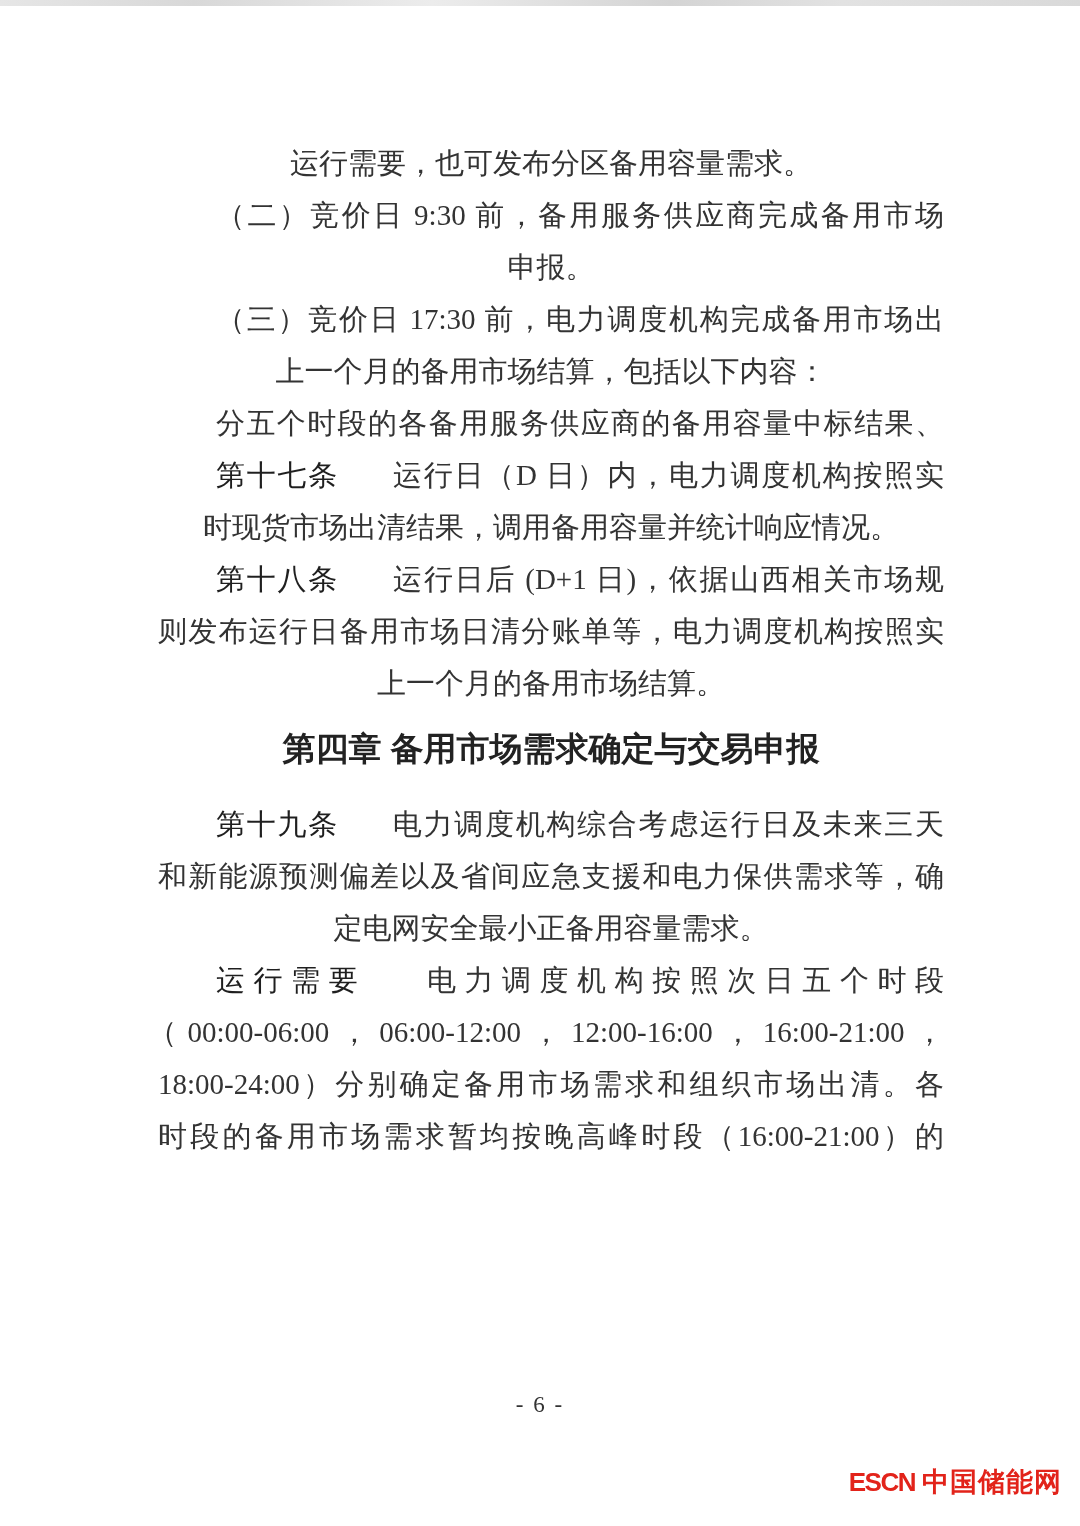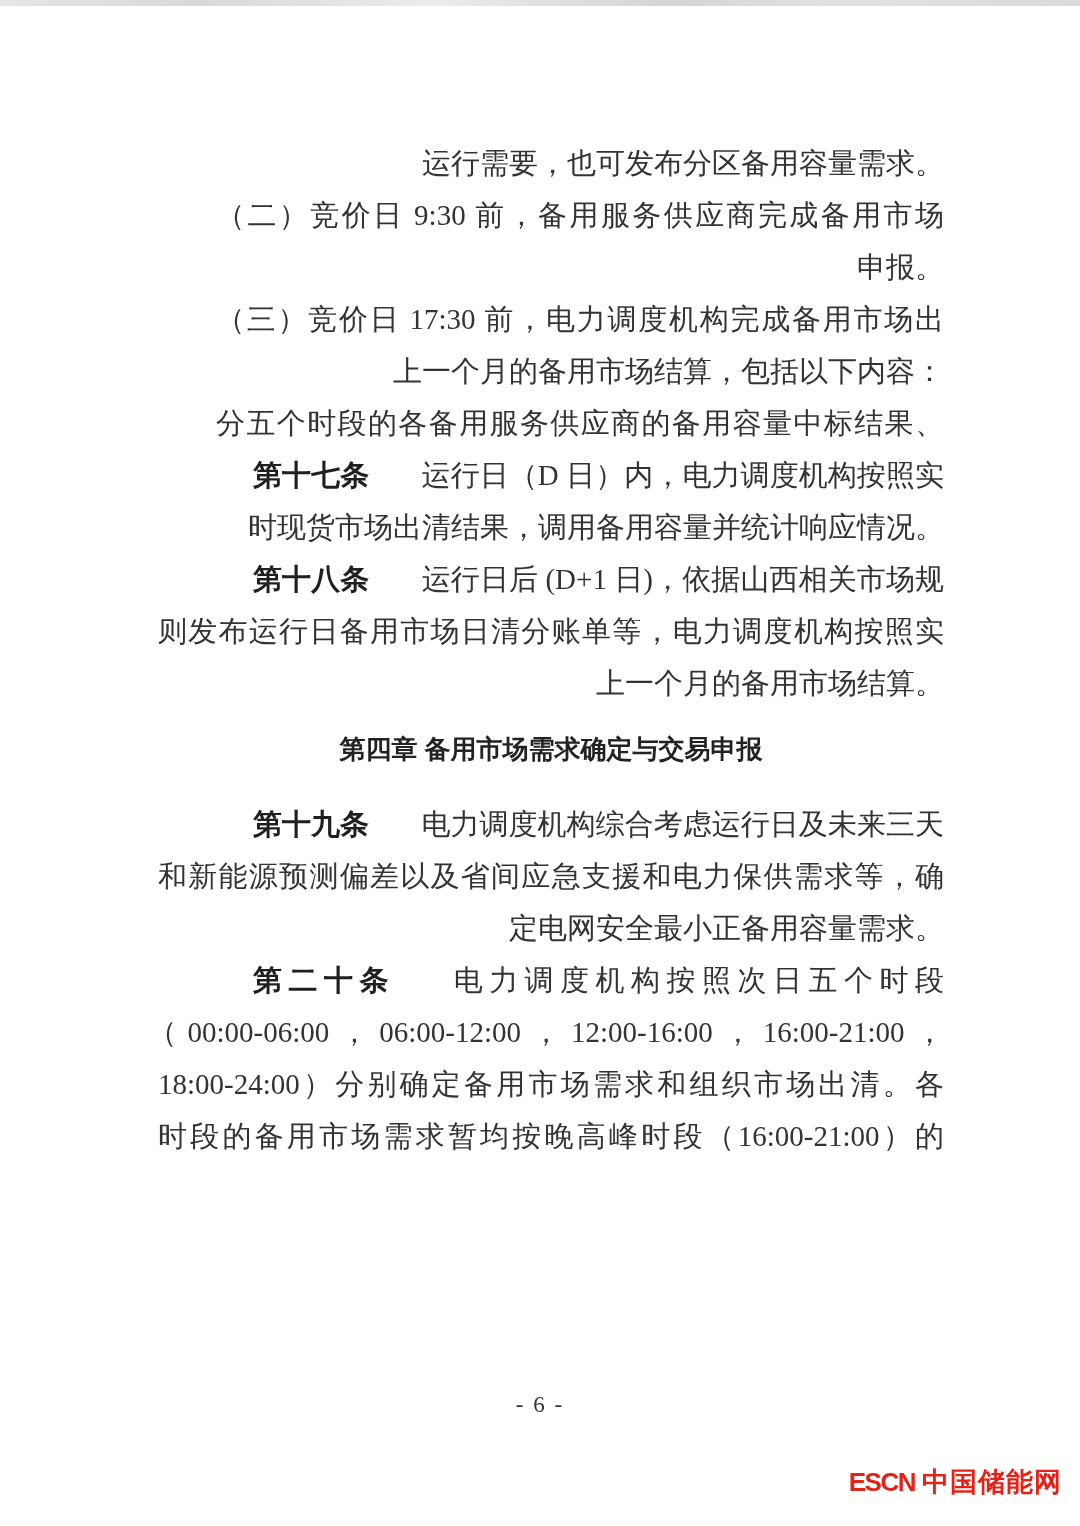--- a/index.html
+++ b/index.html
@@ -16,40 +16,39 @@
   }
   .content {
     position: absolute;
     left: 158px; top: 137px; width: 786px;
     color: #333333;
     font-size: 29px;
   }
   .line {
     line-height: 52px;
     height: 52px;
-    text-align: right;
+    text-align: center;
   }
   .line.indent { text-indent: 2em; }
   .line.justify {
     text-align: justify;
     text-align-last: justify;
     -moz-text-align-last: justify;
     text-justify: inter-character;
   }
   .line.hang { margin-left: -10px; }
   .article-label {
-    font-weight: 700;
+    font-weight: 400;
     color: #1f1f1f;
-    margin-left: 37px;
   }
   .label-gap { display: inline-block; width: 1.8em; }
   .line.chapter {
     font-family: "Liberation Sans", sans-serif;
     font-weight: 700;
-    font-size: 26px;
+    font-size: 33px;
     color: #222222;
     text-align: center;
     text-align-last: center;
     -moz-text-align-last: center;
     margin: 14px 0 23px 0;
   }
   .page-number {
     position: absolute;
     top: 1392px; left: 0; width: 1080px;
     text-align: center;
@@ -93,21 +92,21 @@
       <div class="line indent justify">分五个时段的各备用服务供应商的备用容量中标结果、</div>
       <div class="line indent justify"><span class="article-label">第十七条</span><span class="label-gap"></span><span>运行日（D 日）内，电力调度机构按照实</span></div>
       <div class="line">时现货市场出清结果，调用备用容量并统计响应情况。</div>
       <div class="line indent justify"><span class="article-label">第十八条</span><span class="label-gap"></span><span>运行日后 (D+1 日)，依据山西相关市场规</span></div>
       <div class="line justify">则发布运行日备用市场日清分账单等，电力调度机构按照实</div>
       <div class="line">上一个月的备用市场结算。</div>
       <div class="line chapter">第四章 备用市场需求确定与交易申报</div>
       <div class="line indent justify"><span class="article-label">第十九条</span><span class="label-gap"></span><span>电力调度机构综合考虑运行日及未来三天</span></div>
       <div class="line justify">和新能源预测偏差以及省间应急支援和电力保供需求等，确</div>
       <div class="line">定电网安全最小正备用容量需求。</div>
-      <div class="line indent justify"><span class="article-label">第二十条</span><span class="label-gap"></span><span>电力调度机构按照次日五个时段</span></div>
+      <div class="line indent justify"><span class="article-label">运行需要</span><span class="label-gap"></span><span>电力调度机构按照次日五个时段</span></div>
       <div class="line justify hang">（00:00-06:00，06:00-12:00，12:00-16:00，16:00-21:00，</div>
       <div class="line justify">18:00-24:00）分别确定备用市场需求和组织市场出清。各</div>
       <div class="line justify">时段的备用市场需求暂均按晚高峰时段（16:00-21:00）的</div>
     </main>
 
   <div class="page-number">- 6 -</div>
 
   <div class="logo">
     <span class="logo-latin">ESCN</span><span class="logo-cn">中国储能网</span>
   </div>

